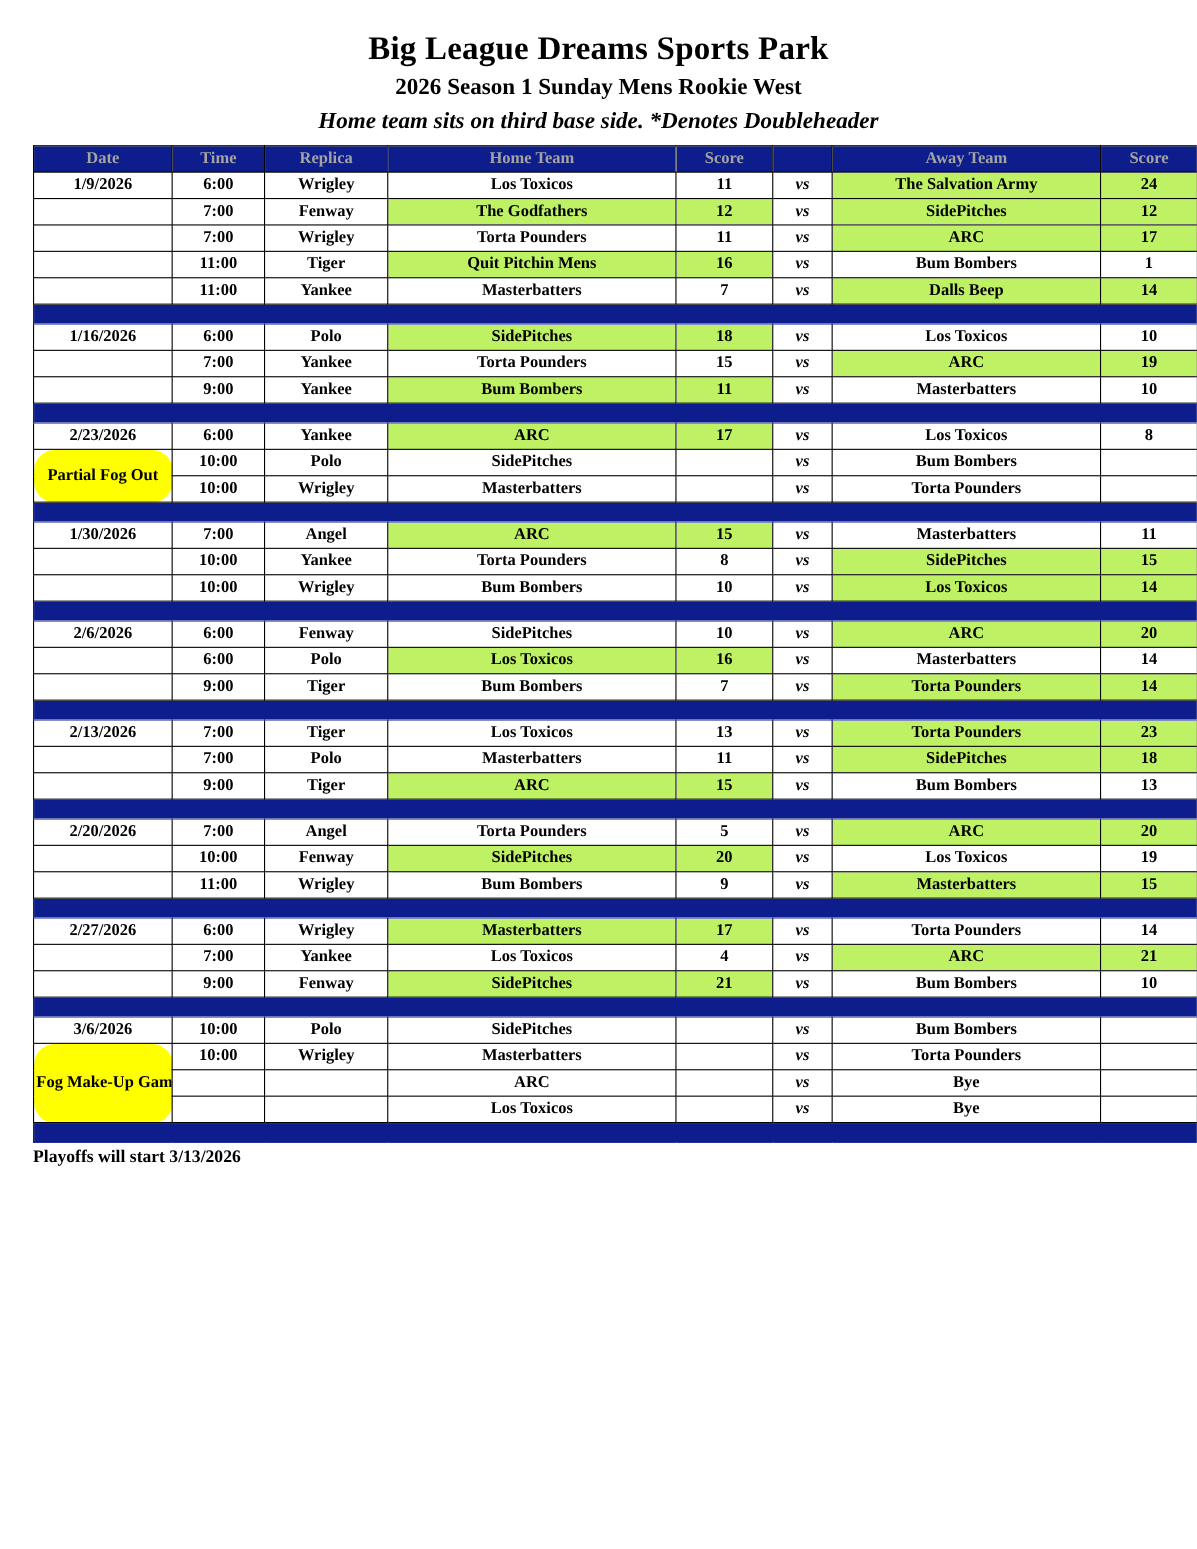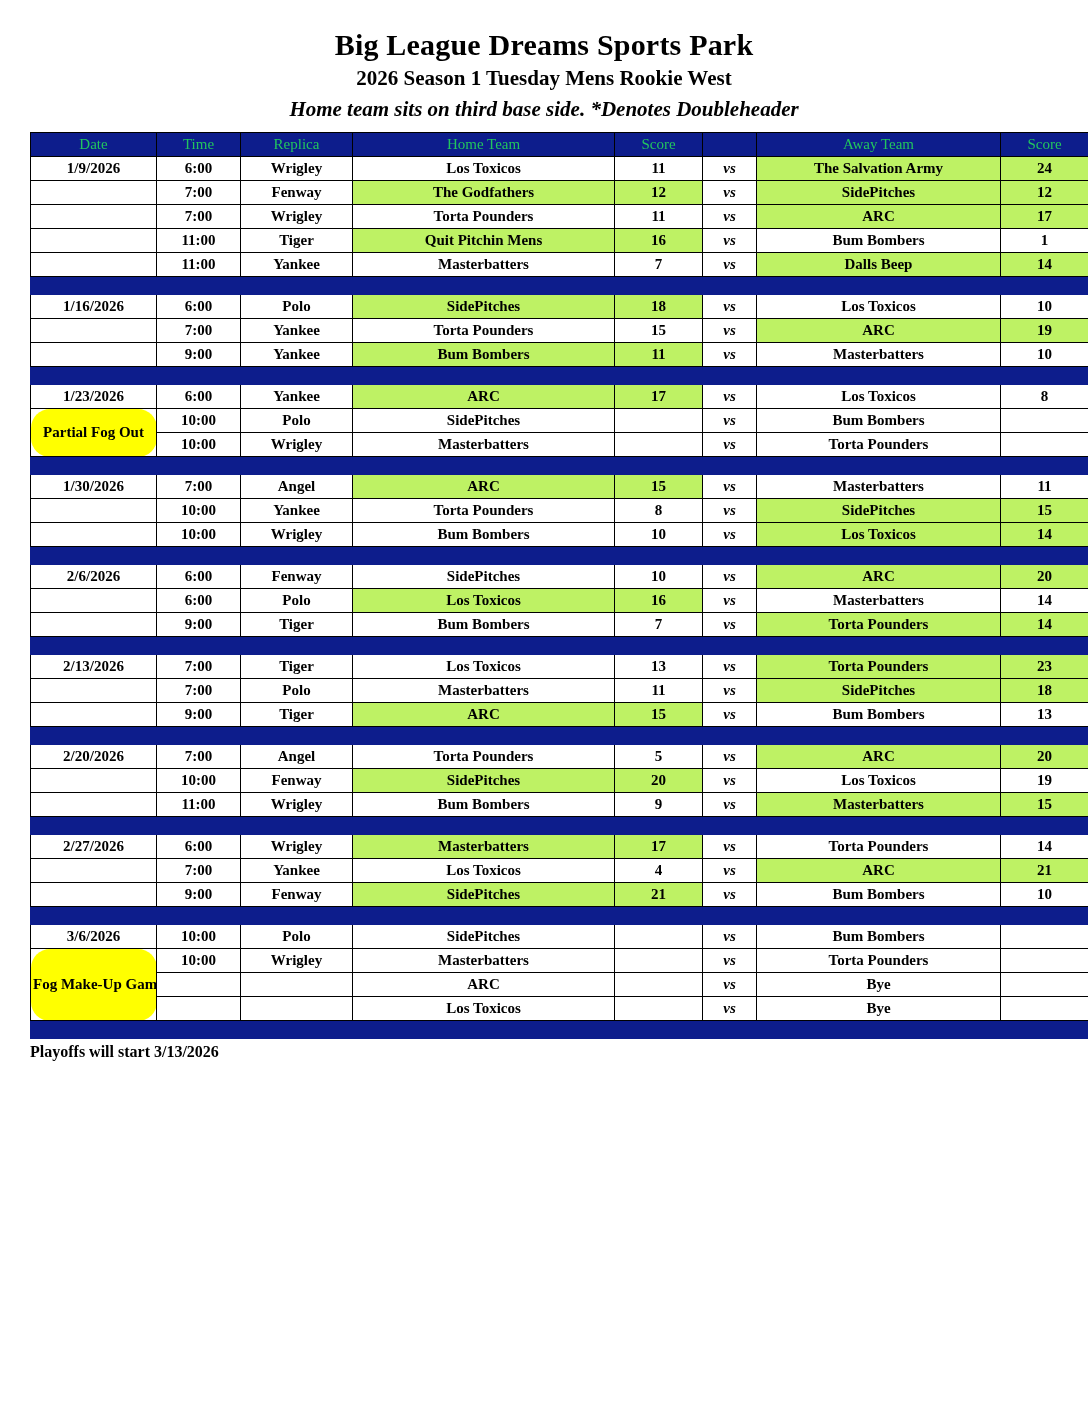--- a/index.html
+++ b/index.html
@@ -51,22 +51,22 @@
     font-size: 15px;
     height: 23px;
     padding: 0 2px;
     text-align: center;
     vertical-align: middle;
     overflow: hidden;
     white-space: nowrap;
   }
   thead th {
     background: #0d1d8c;
-    color: #22c55e;
-    font-weight: normal;
+    color: #a3a3a3;
+    font-weight: bold;
     font-size: 15.5px;
     height: 24px;
   }
   col.c-date  { width: 126px; }
   col.c-time  { width: 84px; }
   col.c-rep   { width: 112px; }
   col.c-home  { width: 262px; }
   col.c-hs    { width: 88px; }
   col.c-vs    { width: 54px; }
   col.c-away  { width: 244px; }
@@ -107,21 +107,21 @@
     font-weight: bold;
     text-align: left;
   }
 </style>
 </head>
 <body>
 
 <div class="page">
 
   <div class="title">Big League Dreams Sports Park</div>
-  <div class="subtitle">2026 Season 1 Tuesday Mens Rookie West</div>
+  <div class="subtitle">2026 Season 1 Sunday Mens Rookie West</div>
   <div class="note">Home team sits on third base side.  *Denotes Doubleheader</div>
 
   <table class="sched">
     <colgroup>
       <col class="c-date">
         <col class="c-time">
         <col class="c-rep">
         <col class="c-home">
       <col class="c-hs">
         <col class="c-vs">
@@ -221,21 +221,21 @@
           <td class="hl">Bum Bombers</td>
           <td class="hl">11</td>
           <td class="vs">vs</td>
           <td class="bold">Masterbatters</td>
           <td class="bold">10</td>
         </tr>
         <tr class="spacer">
           <td colspan="8"></td>
         </tr>
         <tr>
-          <td class="date-cell">1/23/2026</td>
+          <td class="date-cell">2/23/2026</td>
           <td class="bold">6:00</td>
           <td class="bold">Yankee</td>
           <td class="hl">ARC</td>
           <td class="hl">17</td>
           <td class="vs">vs</td>
           <td class="bold">Los Toxicos</td>
           <td class="bold">8</td>
         </tr>
         <tr>
           <td class="note-cell" rowspan="2">Partial Fog Out</td>

